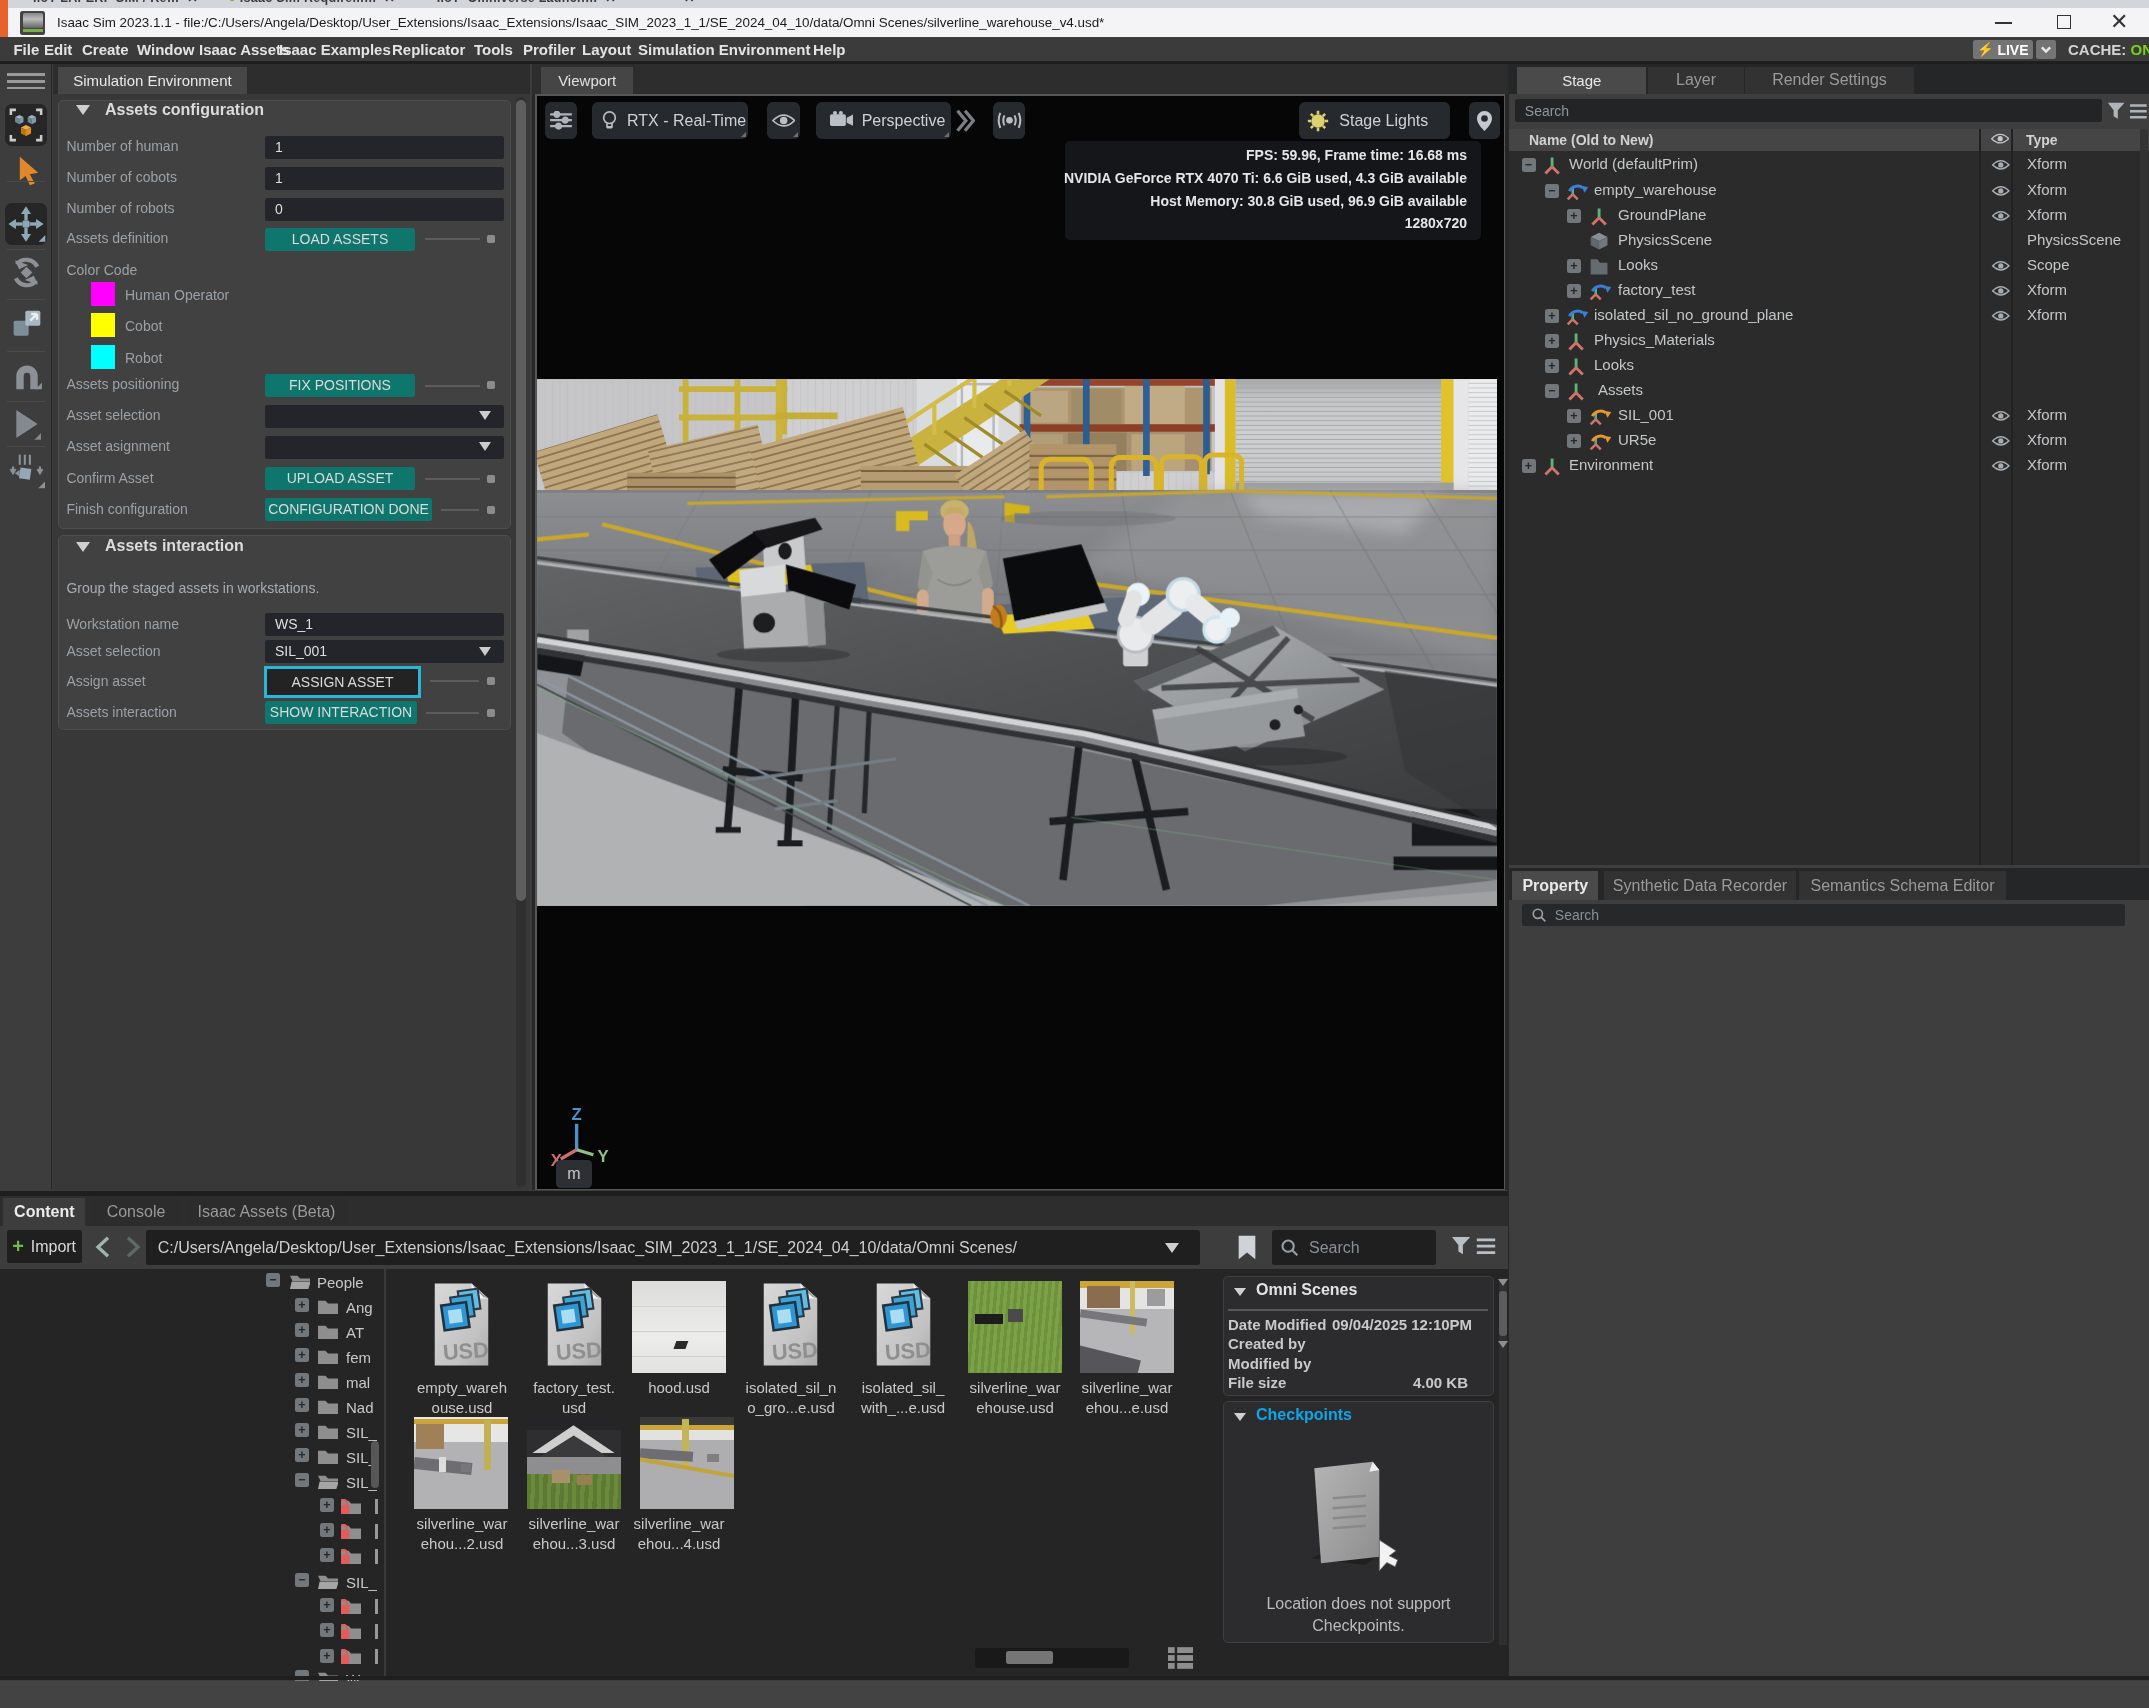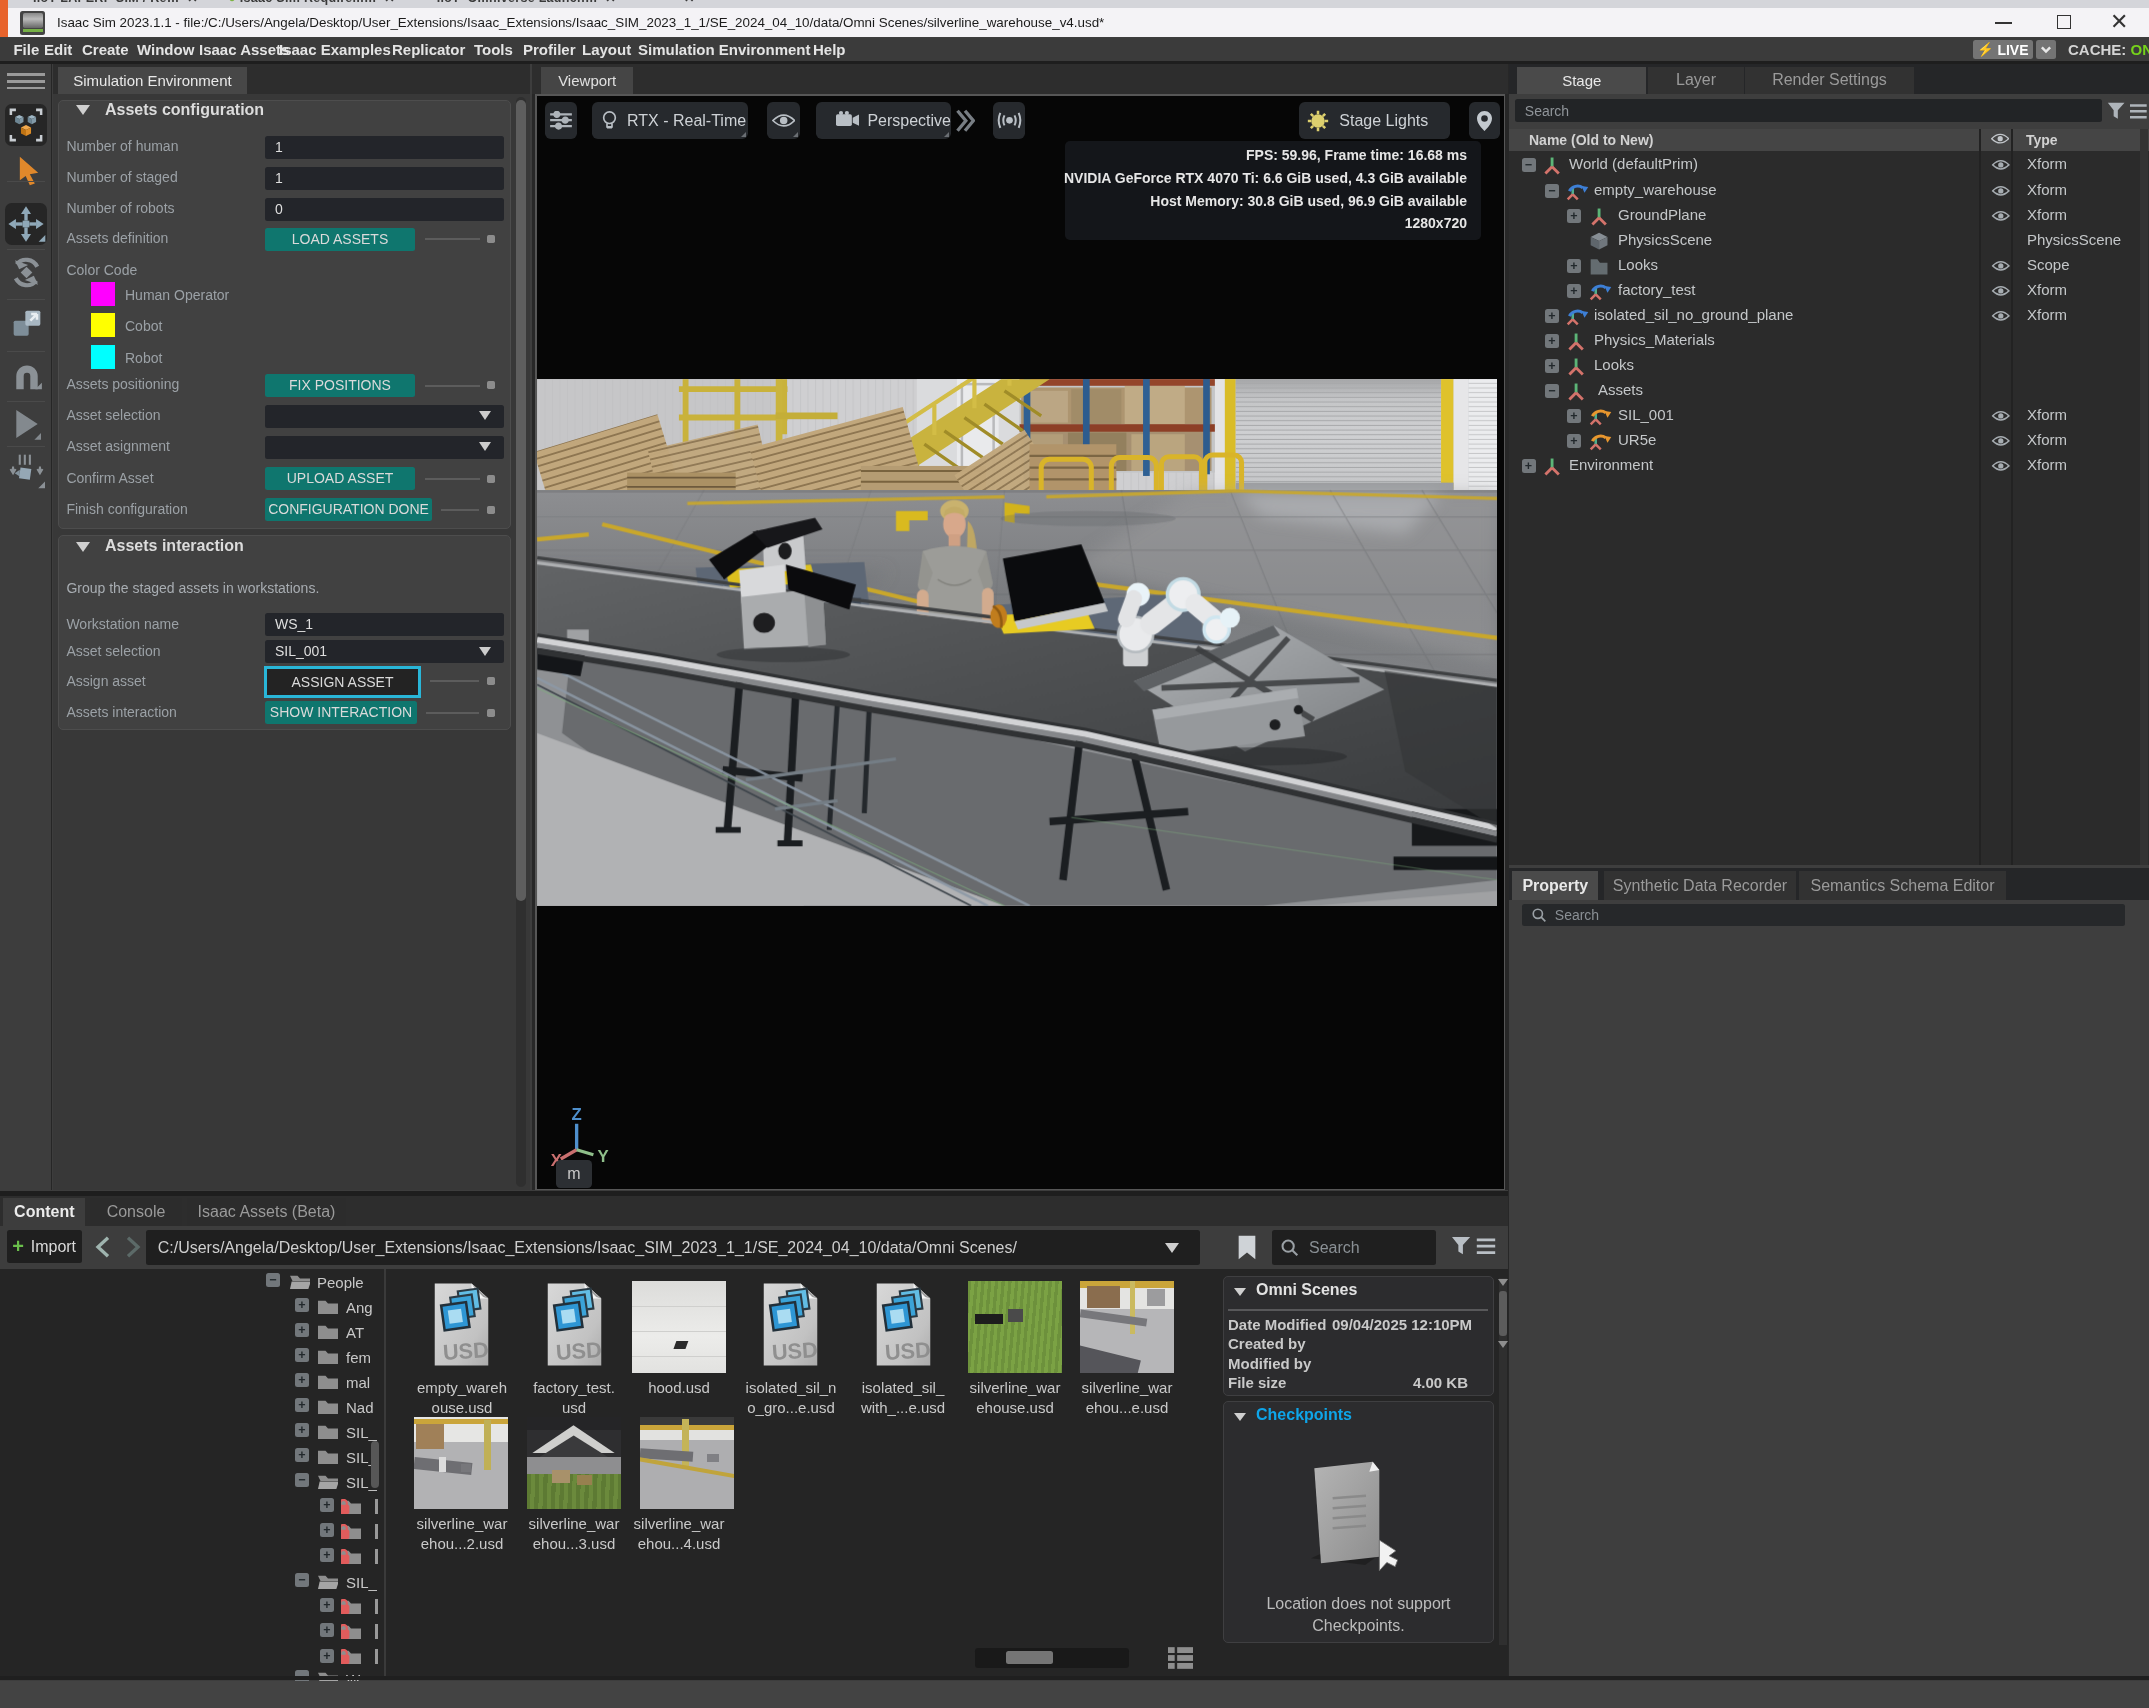--- a/index.html
+++ b/index.html
@@ -161,21 +161,21 @@
 
 <div class="abs" id="lpanel" style="left:53px;top:64px;width:477px;height:1126px;background:#383838">
 <div style="position:absolute;left:0;top:0;width:477px;height:30px;background:#2d2d2d"></div>
 <div class="tab act" style="left:5px;top:2.5px;width:189px;height:27.6px;font-size:15px">Simulation Environment</div>
 
 <div style="position:absolute;left:5px;top:36px;width:453px;height:429px;background:#414141;border:0.8px solid #4d4d4d;border-radius:5px"></div>
 <div style="position:absolute;left:23.4px;top:41px;width:0;height:0;border-left:7.5px solid transparent;border-right:7.5px solid transparent;border-top:10px solid #cfcfcf"></div>
 <div style="position:absolute;left:52px;top:37px;color:#dcdcdc;font-size:16px;font-weight:600">Assets configuration</div>
 <div class="lbl" style="left:13.4px;top:74px">Number of human</div>
       <div class="inp" style="left:212px;top:72px;width:239px;height:22.5px">1</div>
-<div class="lbl" style="left:13.4px;top:105px">Number of staged</div>
+<div class="lbl" style="left:13.4px;top:105px">Number of cobots</div>
       <div class="inp" style="left:212px;top:103px;width:239px;height:22.5px">1</div>
 <div class="lbl" style="left:13.4px;top:136px">Number of robots</div>
       <div class="inp" style="left:212px;top:134px;width:239px;height:22.5px">0</div>
 <div class="lbl" style="left:13.4px;top:166px">Assets definition</div>
       <div class="btn" style="left:212px;top:164px;width:150px;height:22.5px">LOAD ASSETS</div>
 <div class="sld" style="left:372px;top:174px;width:55px"></div>
       <div class="dot" style="left:434px;top:171px"></div>
 <div class="lbl" style="left:13.4px;top:198px">Color Code</div>
 <div style="position:absolute;left:38px;top:218px;width:24px;height:24px;background:#ff00ff"></div>
       <div class="lbl" style="left:72px;top:223px">Human Operator</div>
@@ -549,21 +549,21 @@
 <span style="margin-left:10px">RTX - Real-Time</span>
         <i class="cnr"></i>
       </div>
 <div class="vbtn" style="left:235px;top:38px;width:33px">
 <svg width="23.4" height="15" viewBox="0 0 28 18">
           <path d="M1 9 Q14 -4 27 9 Q14 22 1 9 Z" fill="none" stroke="#b9bfc5" stroke-width="2"></path>
           <circle cx="14" cy="9" r="4.5" fill="#b9bfc5"></circle>
         </svg>
         <i class="cnr"></i>
       </div>
-<div class="vbtn" style="left:284px;top:38px;width:135px;justify-content:flex-end;padding-left:8.3px">
+<div class="vbtn" style="left:284px;top:38px;width:135px;justify-content:center;padding-left:8.3px">
 <svg width="23.4" height="18.4" viewBox="0 0 28 22">
           <g fill="#b9bfc5">
             <rect x="0" y="4" width="19" height="14" rx="2"></rect>
             <path d="M20 8 l8 -4 v14 l-8 -4 Z"></path>
             <circle cx="6" cy="2.5" r="2.5"></circle>
             <circle cx="13" cy="2.5" r="2.5"></circle>
           </g>
         </svg>
 <span style="margin-left:8.3px">Perspective</span>
         <i class="cnr"></i>

